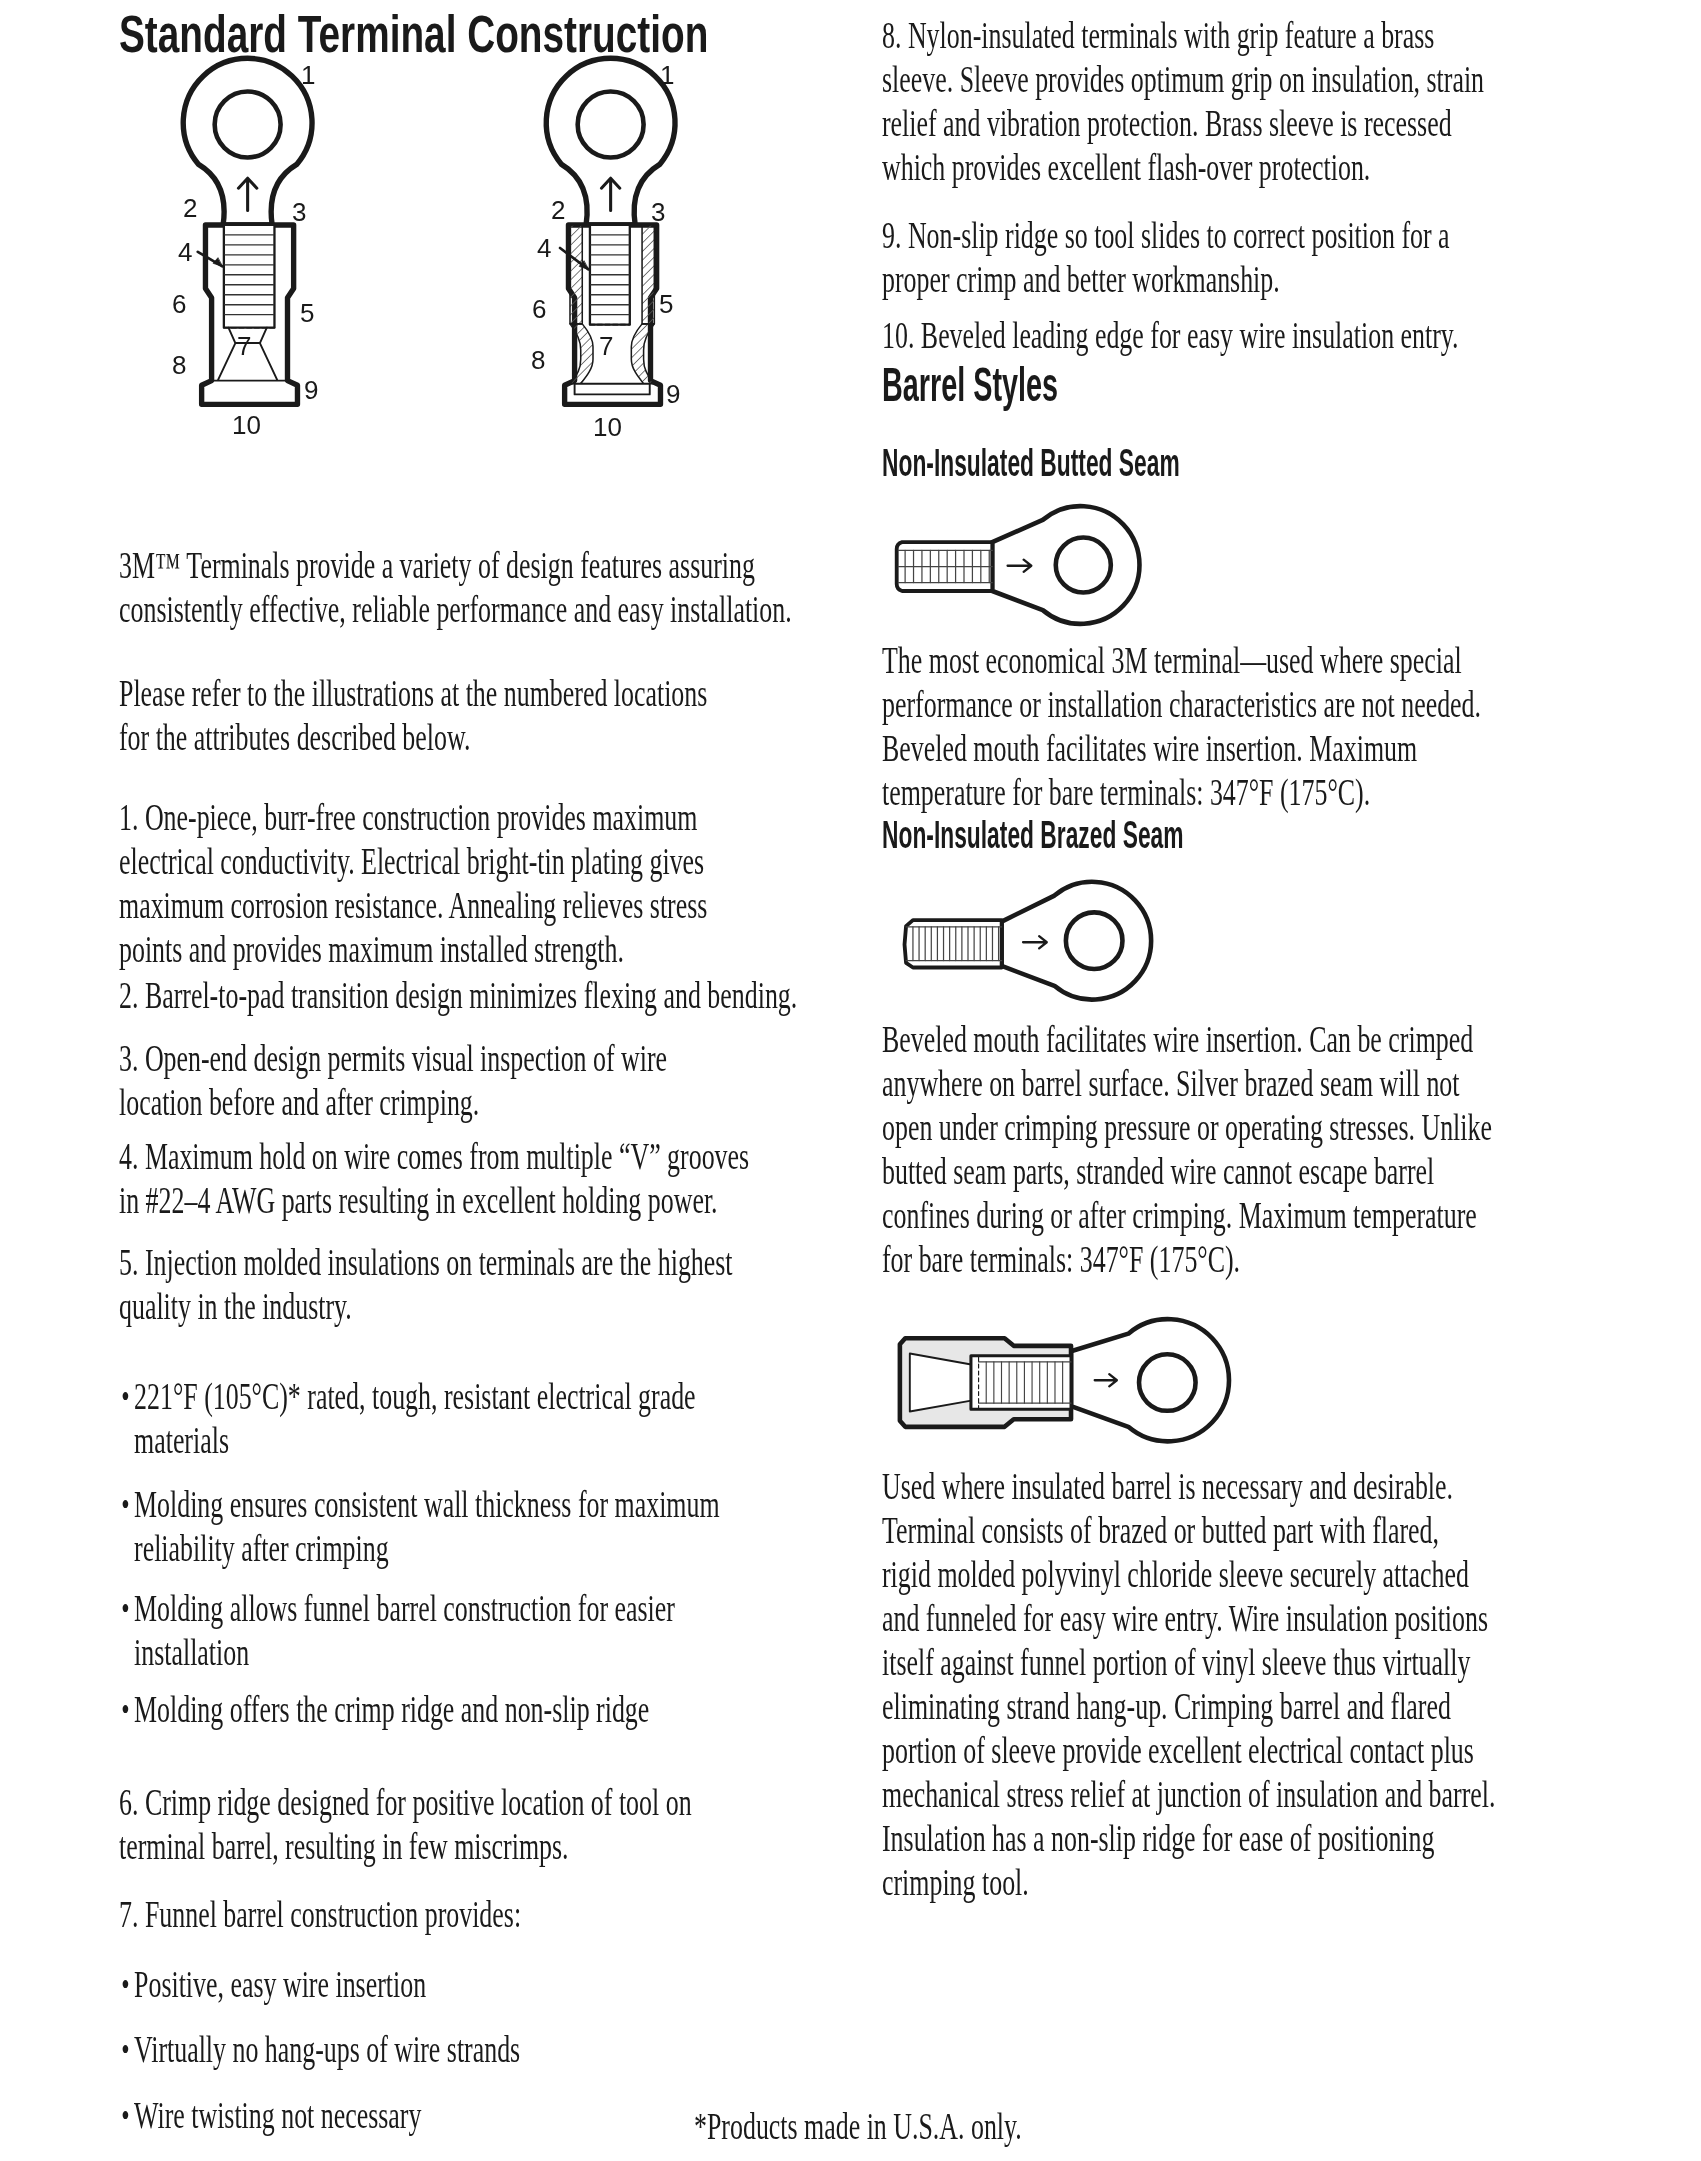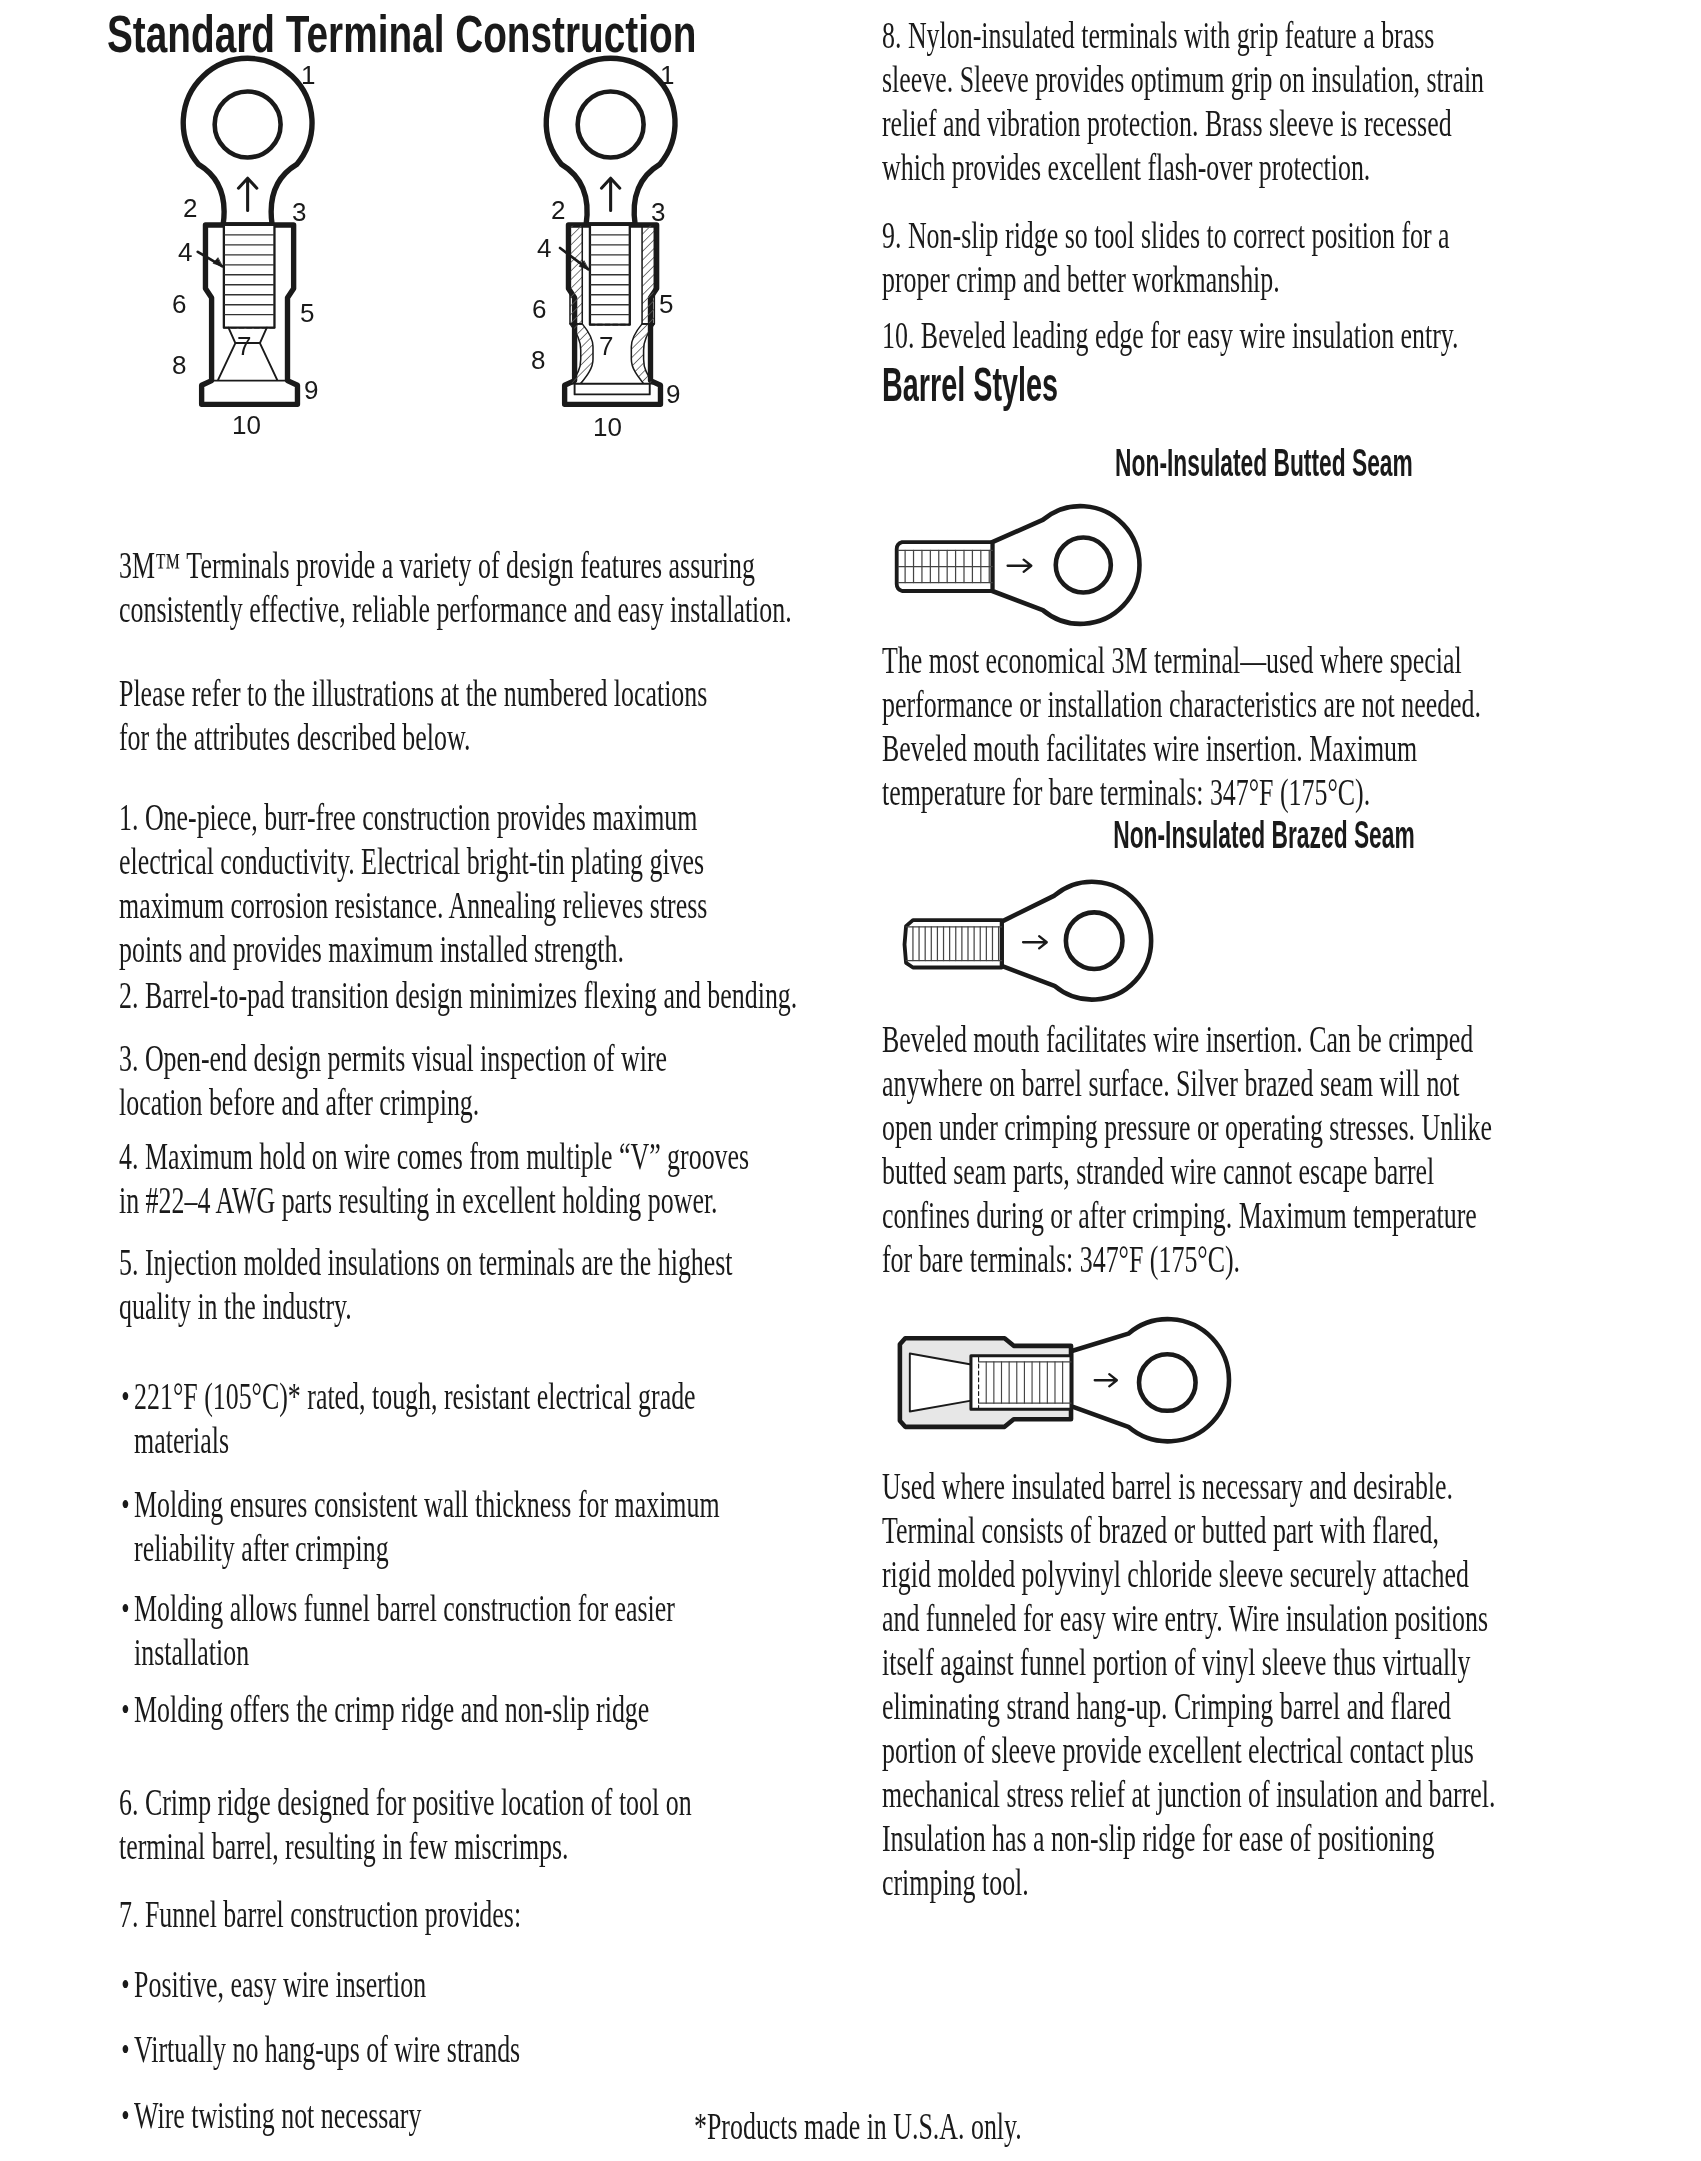--- a/index.html
+++ b/index.html
@@ -11,36 +11,36 @@
   .sans{font-family:"Liberation Sans", sans-serif;}
   .pre{white-space:pre-line;}
   
   .sq70{transform:scaleX(.70); transform-origin:0 0; width:143%;}
   .sq60{transform:scaleX(.60); transform-origin:0 0; width:166%;}
   .sq76{transform:scaleX(.76); transform-origin:0 0; width:131%;}
   .sq85{transform:scaleX(.85); transform-origin:0 0; width:117%;}
   .body-text{font-size:37px; line-height:44px; letter-spacing:0;}
   .page-title{font-size:51px; line-height:54px; font-weight:bold;}
   .big-head{font-size:48px; line-height:54px; font-weight:bold;}
-  .sub-head{font-size:38px; line-height:41px; font-weight:bold;text-align:center;}
+  .sub-head{font-size:38px; line-height:41px; font-weight:bold;}
   .diag-label{font-size:26px; line-height:34px;}
   .callout{position:absolute; font-family:"Liberation Sans", sans-serif; font-size:26px; line-height:28px; color:#1a1a1a;}
   .col{position:absolute;}
   .para{margin:0;}
   .bullet-row{display:flex; align-items:flex-start; padding-left:3.1px;}
   .bullet-glyph{width:18.4px; flex:0 0 18.4px; font-size:34px; line-height:44px;}
   .bullet-text{flex:1;}
   svg{display:block;}
 </style>
 </head>
 <body>
 
 <div id="page">
 
-  <div class="abs sans page-title" style="left:107px; top:7.7px; width:759px;">
+  <div class="abs sans page-title" style="left:119px; top:7.7px; width:759px;">
     <span class="sq76" style="display:inline-block;">Standard Terminal Construction</span>
   </div>
 
   <svg class="abs" style="left:138px; top:54px;" width="207" height="368" viewBox="0 0 270 480">
     <g stroke="#1a1a1a" fill="none" stroke-linejoin="round" stroke-linecap="round">
 
       <path d="M 111 223 Q 119 168 79 144 A 84 84 0 1 1 207 144 Q 167 168 175 223 Z" fill="#ffffff" stroke-width="7"></path>
       <circle cx="143" cy="92" r="43" fill="#ffffff" stroke-width="6"></circle>
 
       <path d="M 143 204 V 163 M 131 175 L 143 162 L 155 175" stroke-width="4"></path>

